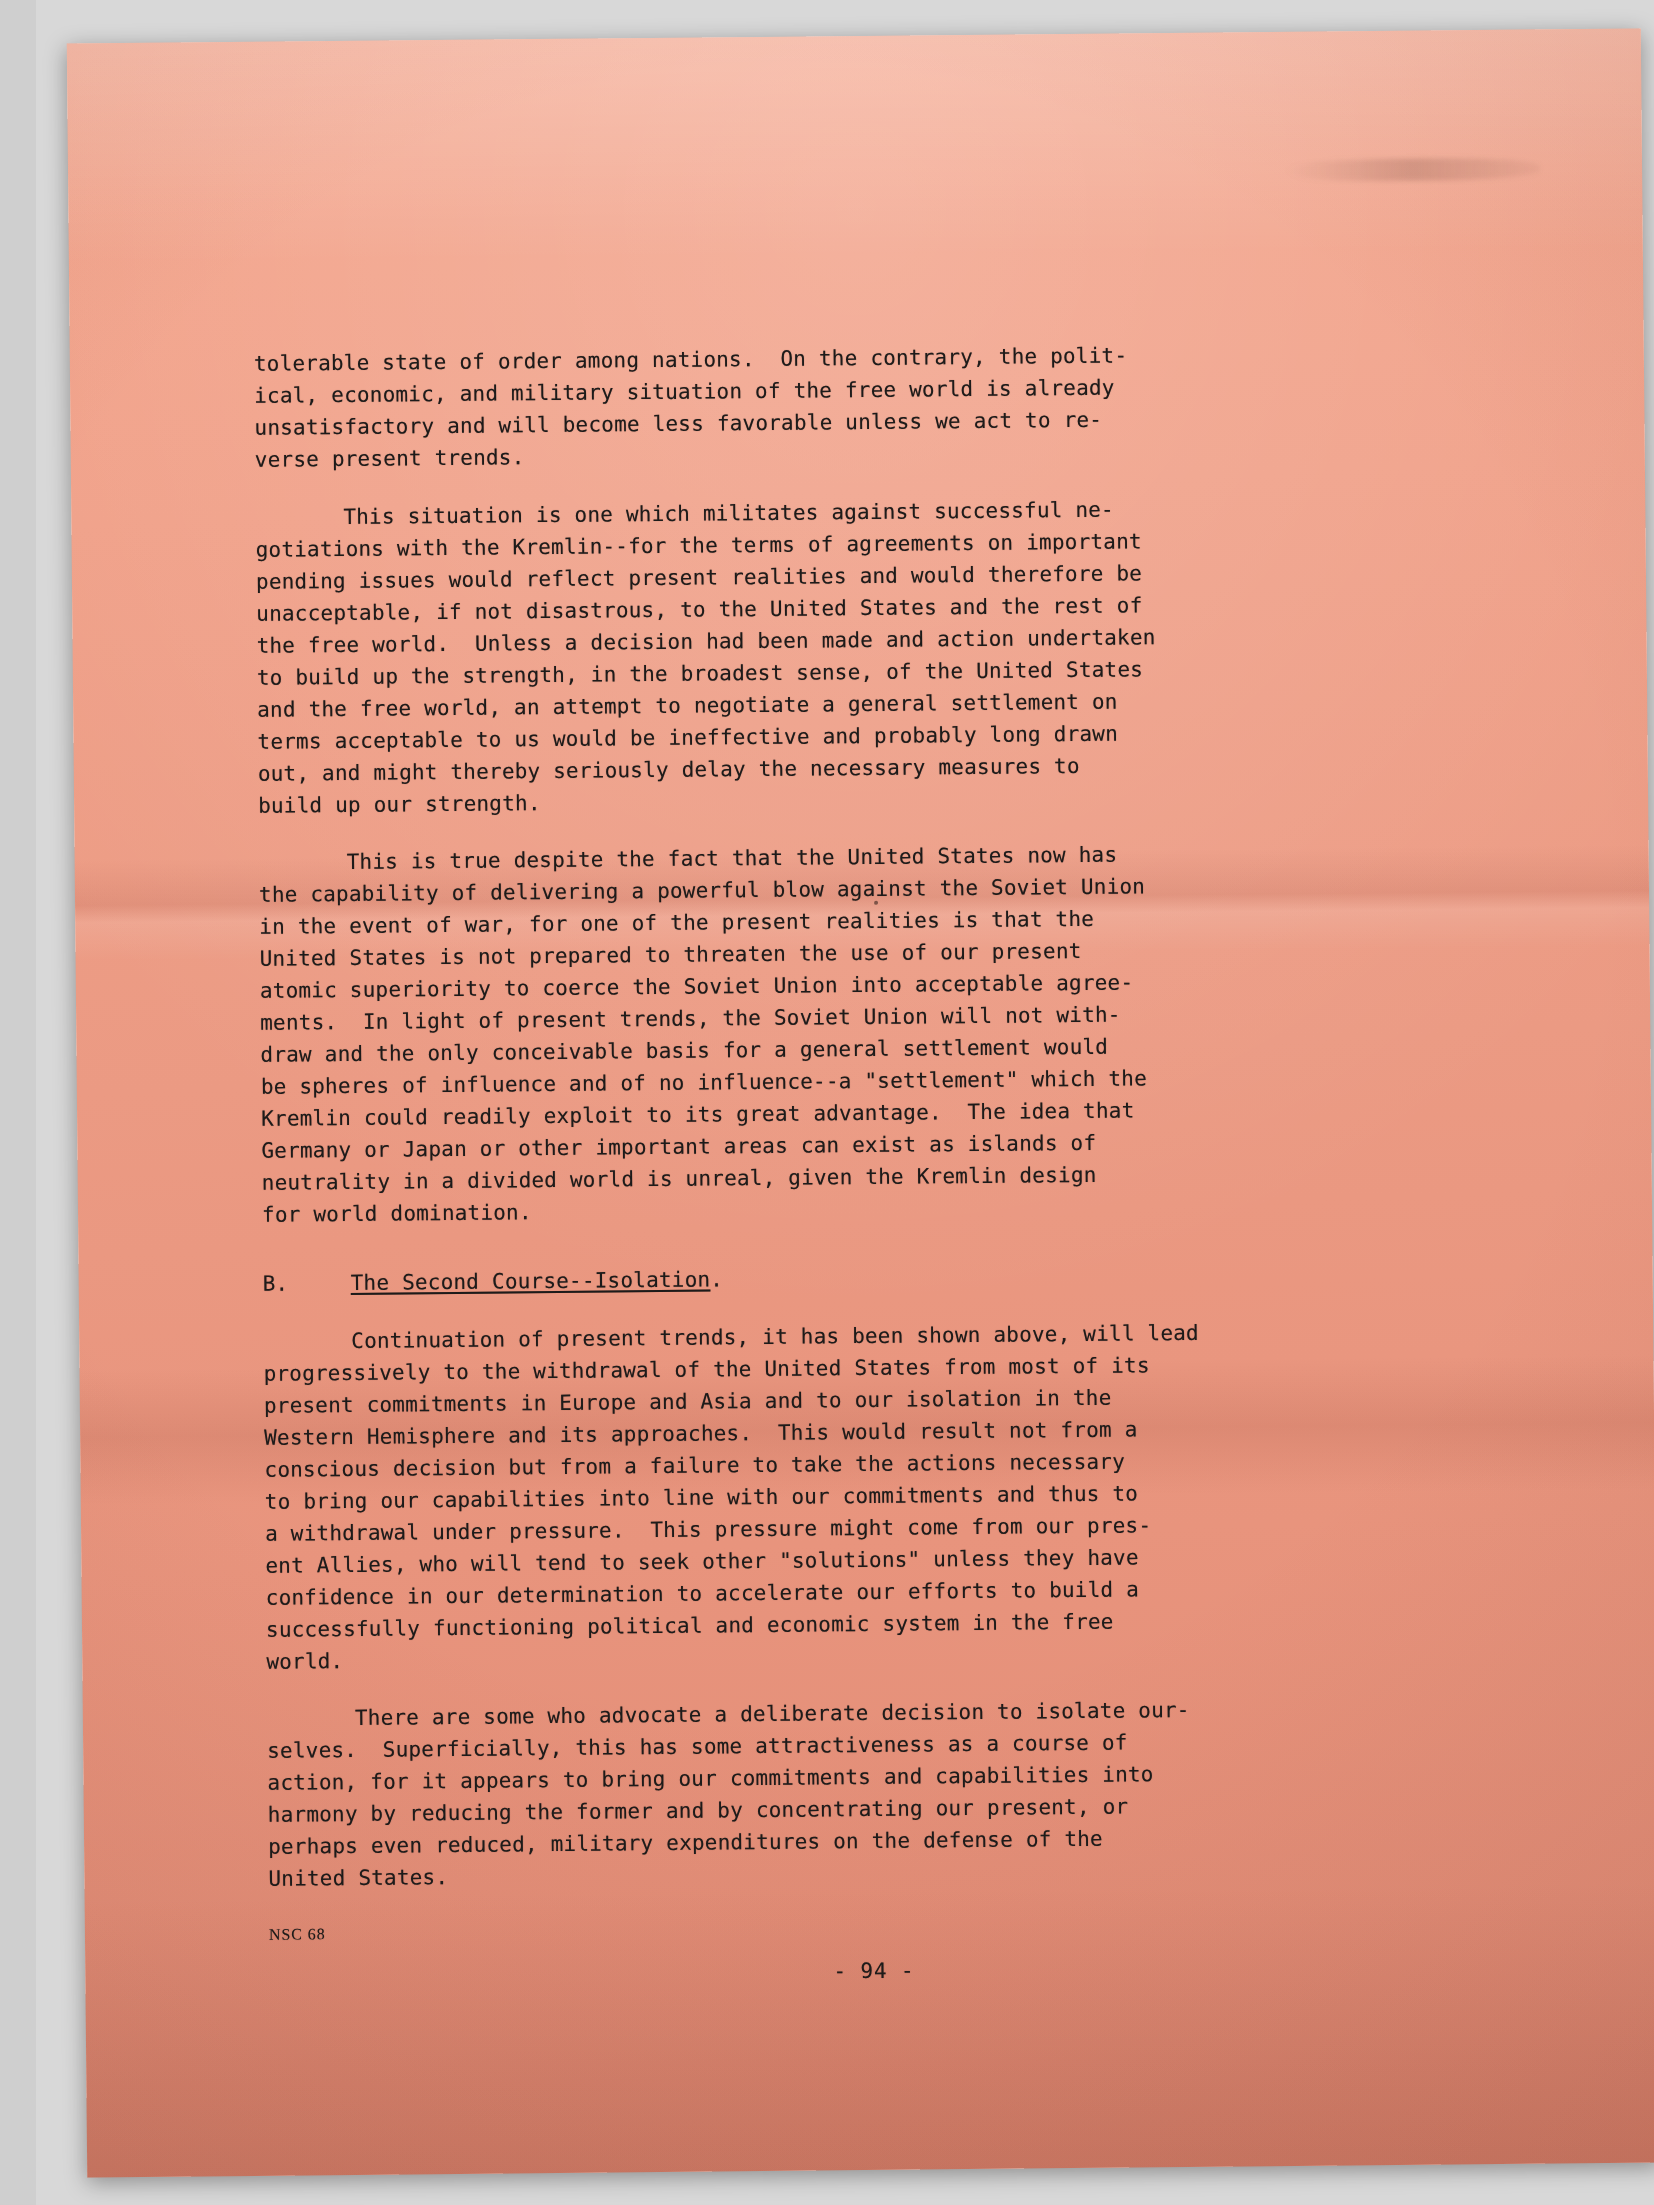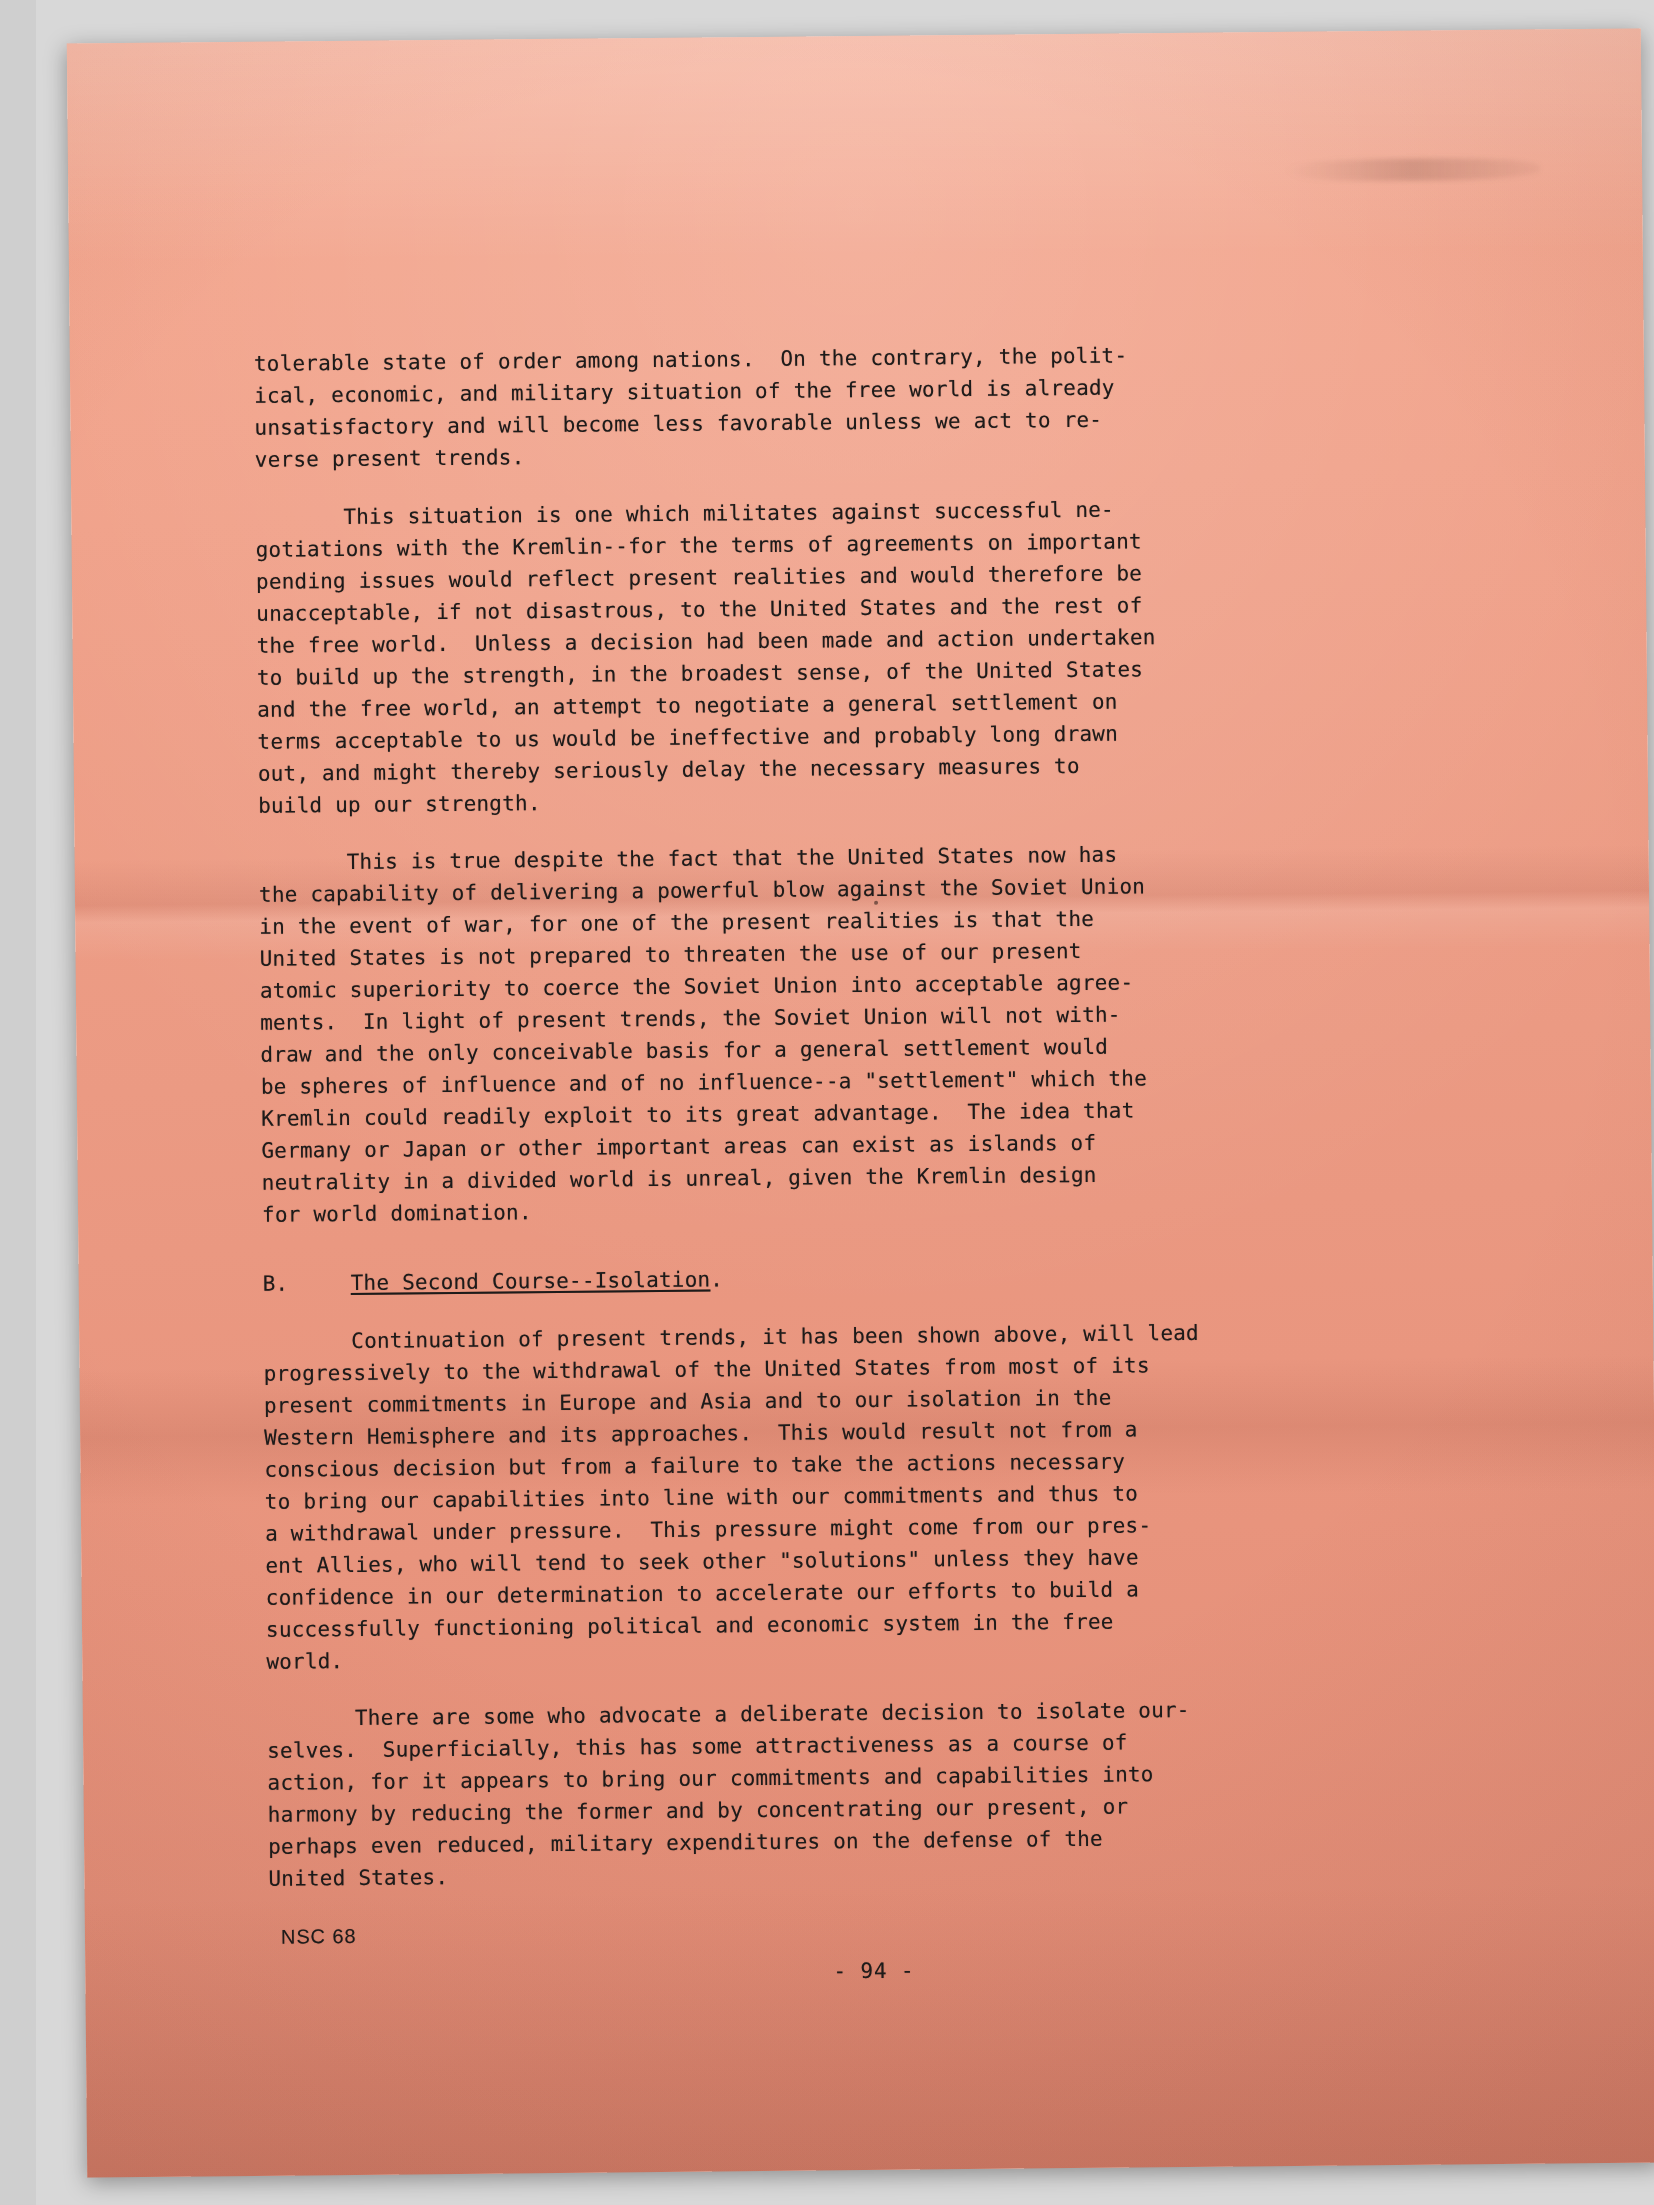--- a/index.html
+++ b/index.html
@@ -115,24 +115,24 @@
     text-decoration: underline;
     text-underline-offset: 2.6px;
   }
   .section-period {
     text-decoration: none;
   }
 
   
   #doc-id {
     position: absolute;
-    left: 196px;
+    left: 184px;
     top: 1884px;
-    font-family: Liberation Sans, sans-serif;
-    font-size: 20px;
+    font-family: Liberation Serif, serif;
+    font-size: 16px;
     color: #1d1b1a;
     letter-spacing: 0.9px;
     text-shadow: 0 0 0.9px rgba(40,25,20,0.45);
   }
   #page-number {
     position: absolute;
     left: 748px;
     top: 1923px;
     font-family: "DejaVu Sans Mono", monospace;
     font-size: 21px;

